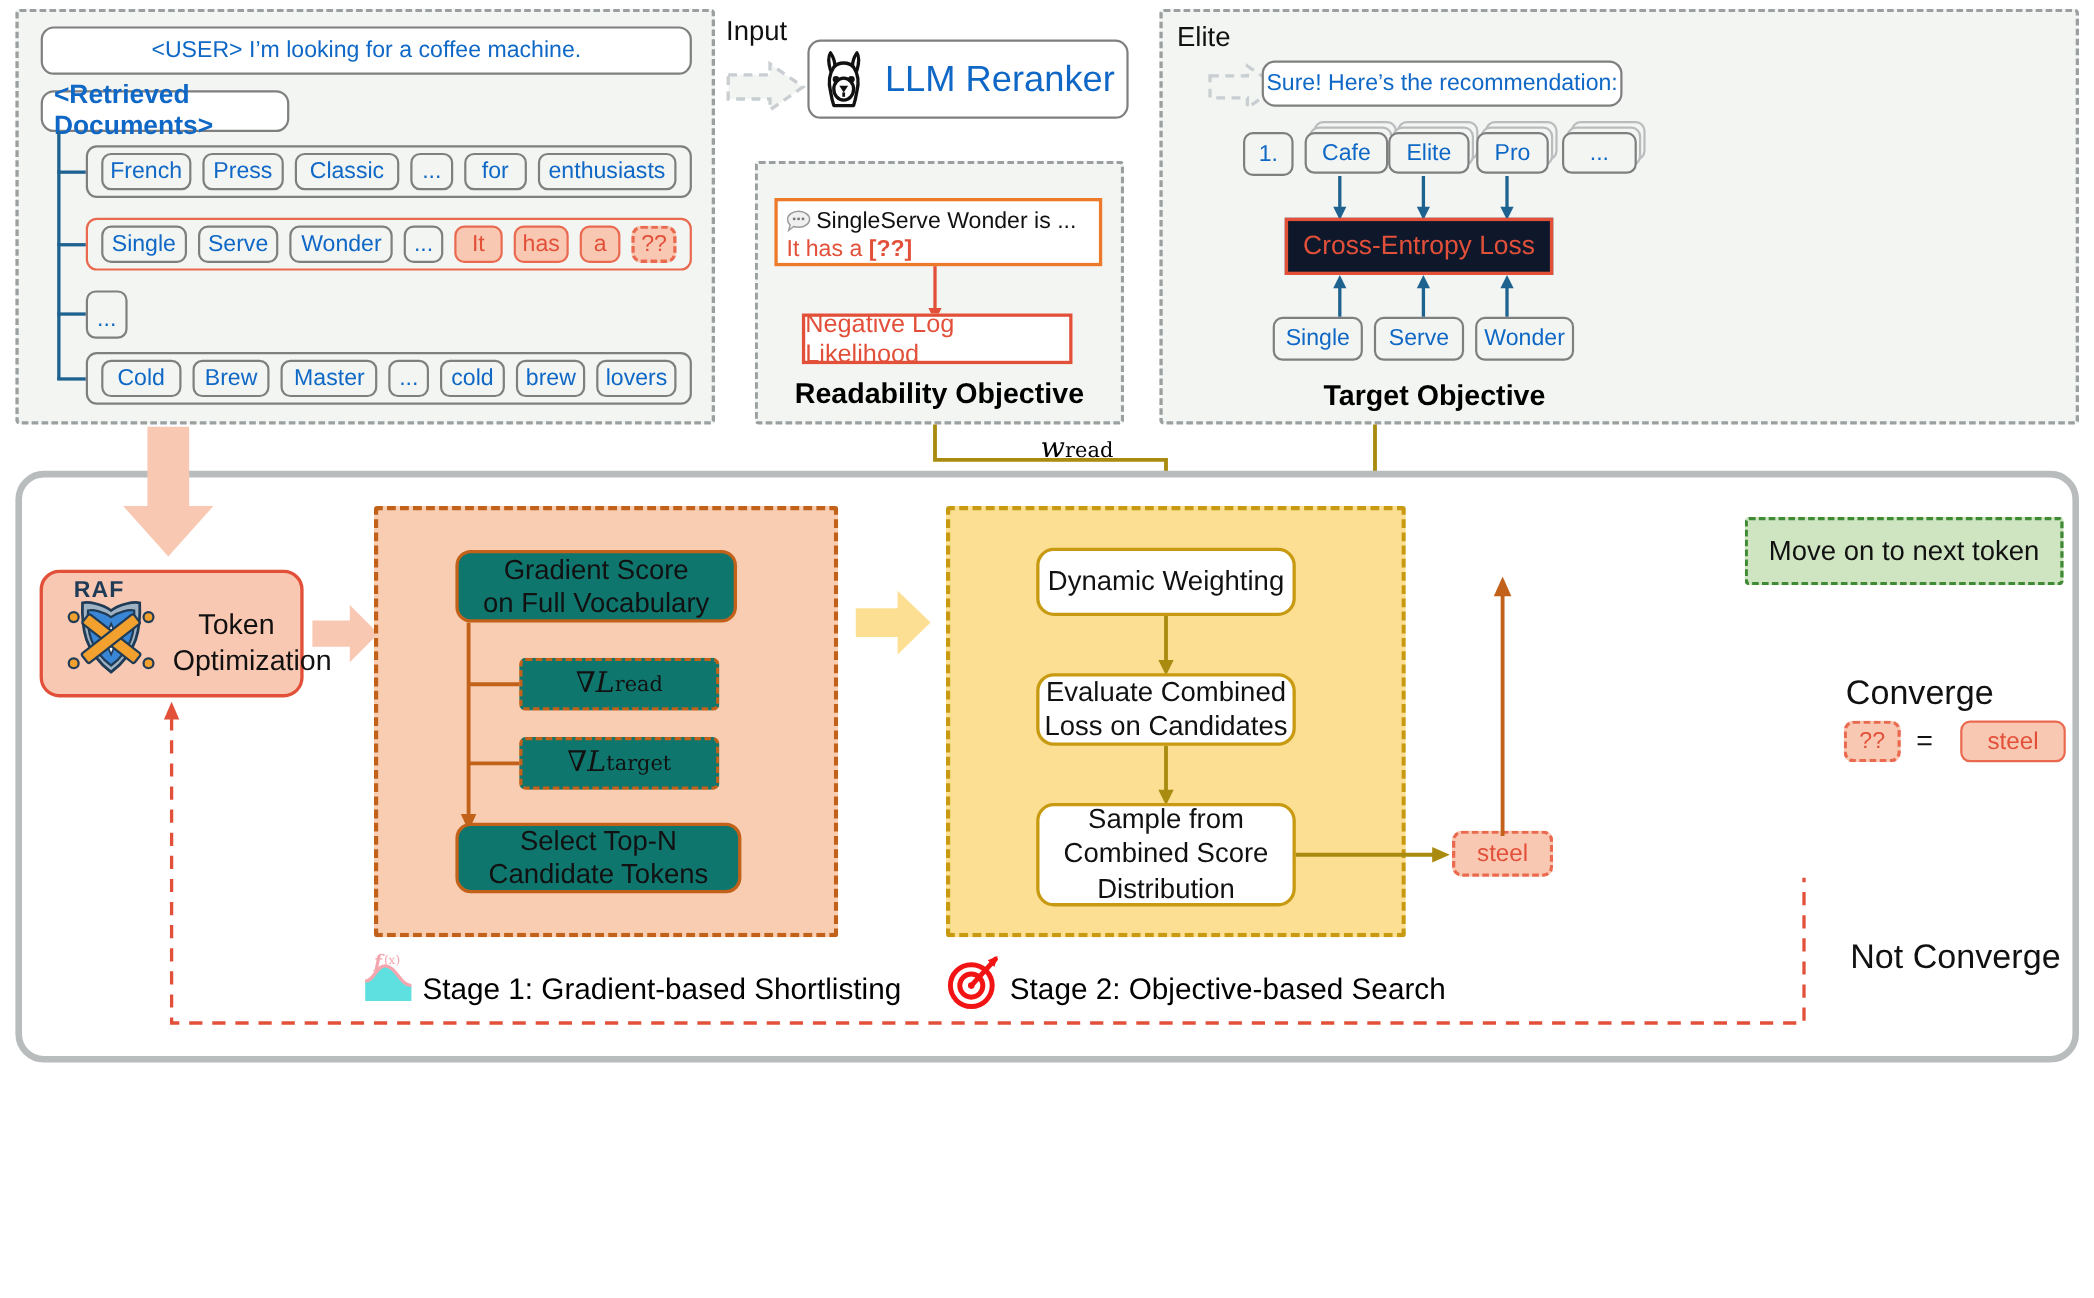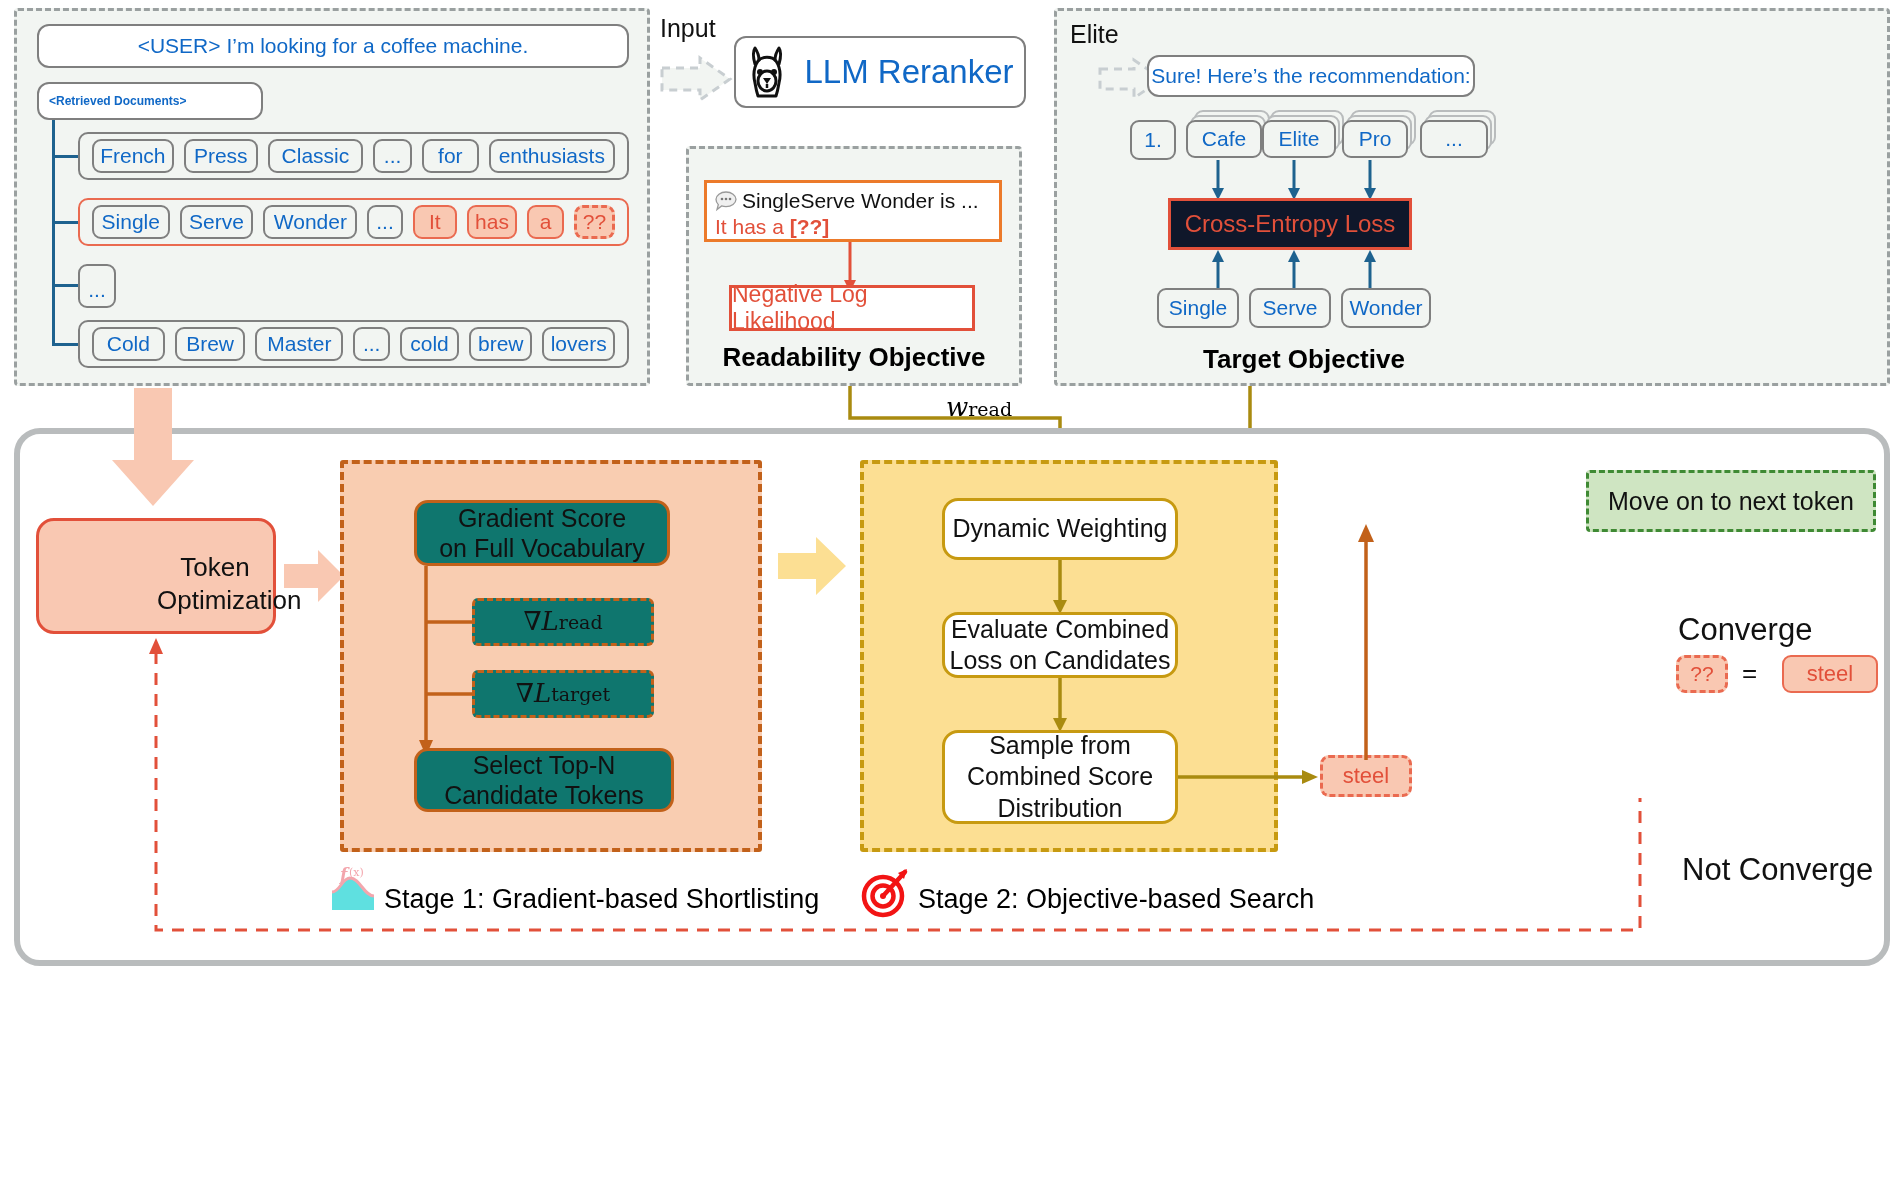--- a/index.html
+++ b/index.html
@@ -81,21 +81,21 @@
 </style>
 </head>
 <body>
 
 <div class="abs panel-dashed" id="input-panel" style="left:14px;top:8px;width:636px;height:378px;"></div>
 
 <div class="abs bigbox" style="left:37px;top:24px;width:592px;height:44px;font-size:21px;">
   <span>&lt;USER&gt; I’m looking for a coffee machine.</span>
 </div>
 
-<div class="abs bigbox" style="left:37px;top:82px;width:226px;height:38px;justify-content:flex-start;padding-left:10px;font-size:12px;font-weight:bold;">
+<div class="abs bigbox" style="left:37px;top:82px;width:226px;height:38px;justify-content:flex-start;padding-left:10px;font-size:24px;font-weight:bold;">
   <span>&lt;Retrieved Documents&gt;</span>
 </div>
 
 <div class="abs tree-line" style="left:52px;top:120px;width:3px;height:225px;"></div>
 <div class="abs tree-line" style="left:52px;top:155px;width:26px;height:3px;"></div>
 <div class="abs tree-line" style="left:52px;top:221px;width:26px;height:3px;"></div>
 <div class="abs tree-line" style="left:52px;top:284px;width:26px;height:3px;"></div>
 <div class="abs tree-line" style="left:52px;top:343px;width:26px;height:3px;"></div>
 
 <div class="abs doc-row" style="left:78px;top:132px;width:551px;height:48px;">
@@ -267,20 +267,36 @@
   <span class="mathvar">w</span><span class="mathsub">target</span>
 </div>
 
 <div class="abs" id="main-panel" style="left:14px;top:428px;width:1876px;height:538px;"></div>
 
 <svg class="abs" style="left:110px;top:388px;" width="86" height="120" viewBox="0 0 86 120">
   <path d="M24,0 L62,0 L62,72 L84,72 L43,118 L2,72 L24,72 Z" fill="#f9c8b2"></path>
 </svg>
 
 <div class="abs tokopt" style="left:36px;top:518px;width:240px;height:116px;">
+  <div class="abs" style="left:14px;top:10px;width:96px;height:96px;">
+    <svg width="96" height="96" viewBox="0 0 96 96">
+      <path d="M48,24 C40,18 28,16 22,17 C21,40 24,62 48,80 C72,62 75,40 74,17 C68,16 56,18 48,24 Z" fill="#9fb2c4" stroke="#1f3b56" stroke-width="2.5"></path>
+      <path d="M48,30 C41,25 32,23 27,24 C26,42 29,60 48,74 C67,60 70,42 69,24 C64,23 55,25 48,30 Z" fill="#3a86d6" stroke="#1f3b56" stroke-width="2"></path>
+      <path d="M48,36 L54,50 L48,64 L42,50 Z" fill="#fff" stroke="#1f3b56" stroke-width="1.6"></path>
+      <g stroke="#1f3b56" stroke-width="2">
+        <rect x="18" y="44" width="60" height="11" rx="2" fill="#f2a02e" transform="rotate(38 48 50)"></rect>
+        <rect x="18" y="44" width="60" height="11" rx="2" fill="#f2a02e" transform="rotate(-38 48 50)"></rect>
+      </g>
+      <circle cx="14" cy="30" r="4.5" fill="#f2a02e" stroke="#1f3b56" stroke-width="2"></circle>
+      <circle cx="82" cy="30" r="4.5" fill="#f2a02e" stroke="#1f3b56" stroke-width="2"></circle>
+      <circle cx="14" cy="72" r="4.5" fill="#f2a02e" stroke="#1f3b56" stroke-width="2"></circle>
+      <circle cx="82" cy="72" r="4.5" fill="#f2a02e" stroke="#1f3b56" stroke-width="2"></circle>
+    </svg>
+    <div class="abs" style="left:14px;top:-6px;font-size:21px;font-weight:bold;color:#1f3b56;letter-spacing:1px;">RAF</div>
+  </div>
   <div class="abs tokopt-label" style="left:118px;top:30px;width:116px;">
     <div>Token</div>
     <div>Optimization</div>
   </div>
 </div>
 
 <svg class="abs" style="left:140px;top:630px;" width="1520" height="310" viewBox="0 0 1520 310">
   <path d="M16,22 L16,300 L1500,300 L1500,168" stroke="#e2503a" stroke-width="3" stroke-dasharray="12,9" fill="none"></path>
   <path d="M16,8 L9,24 L23,24 Z" fill="#e2503a"></path>
 </svg>

